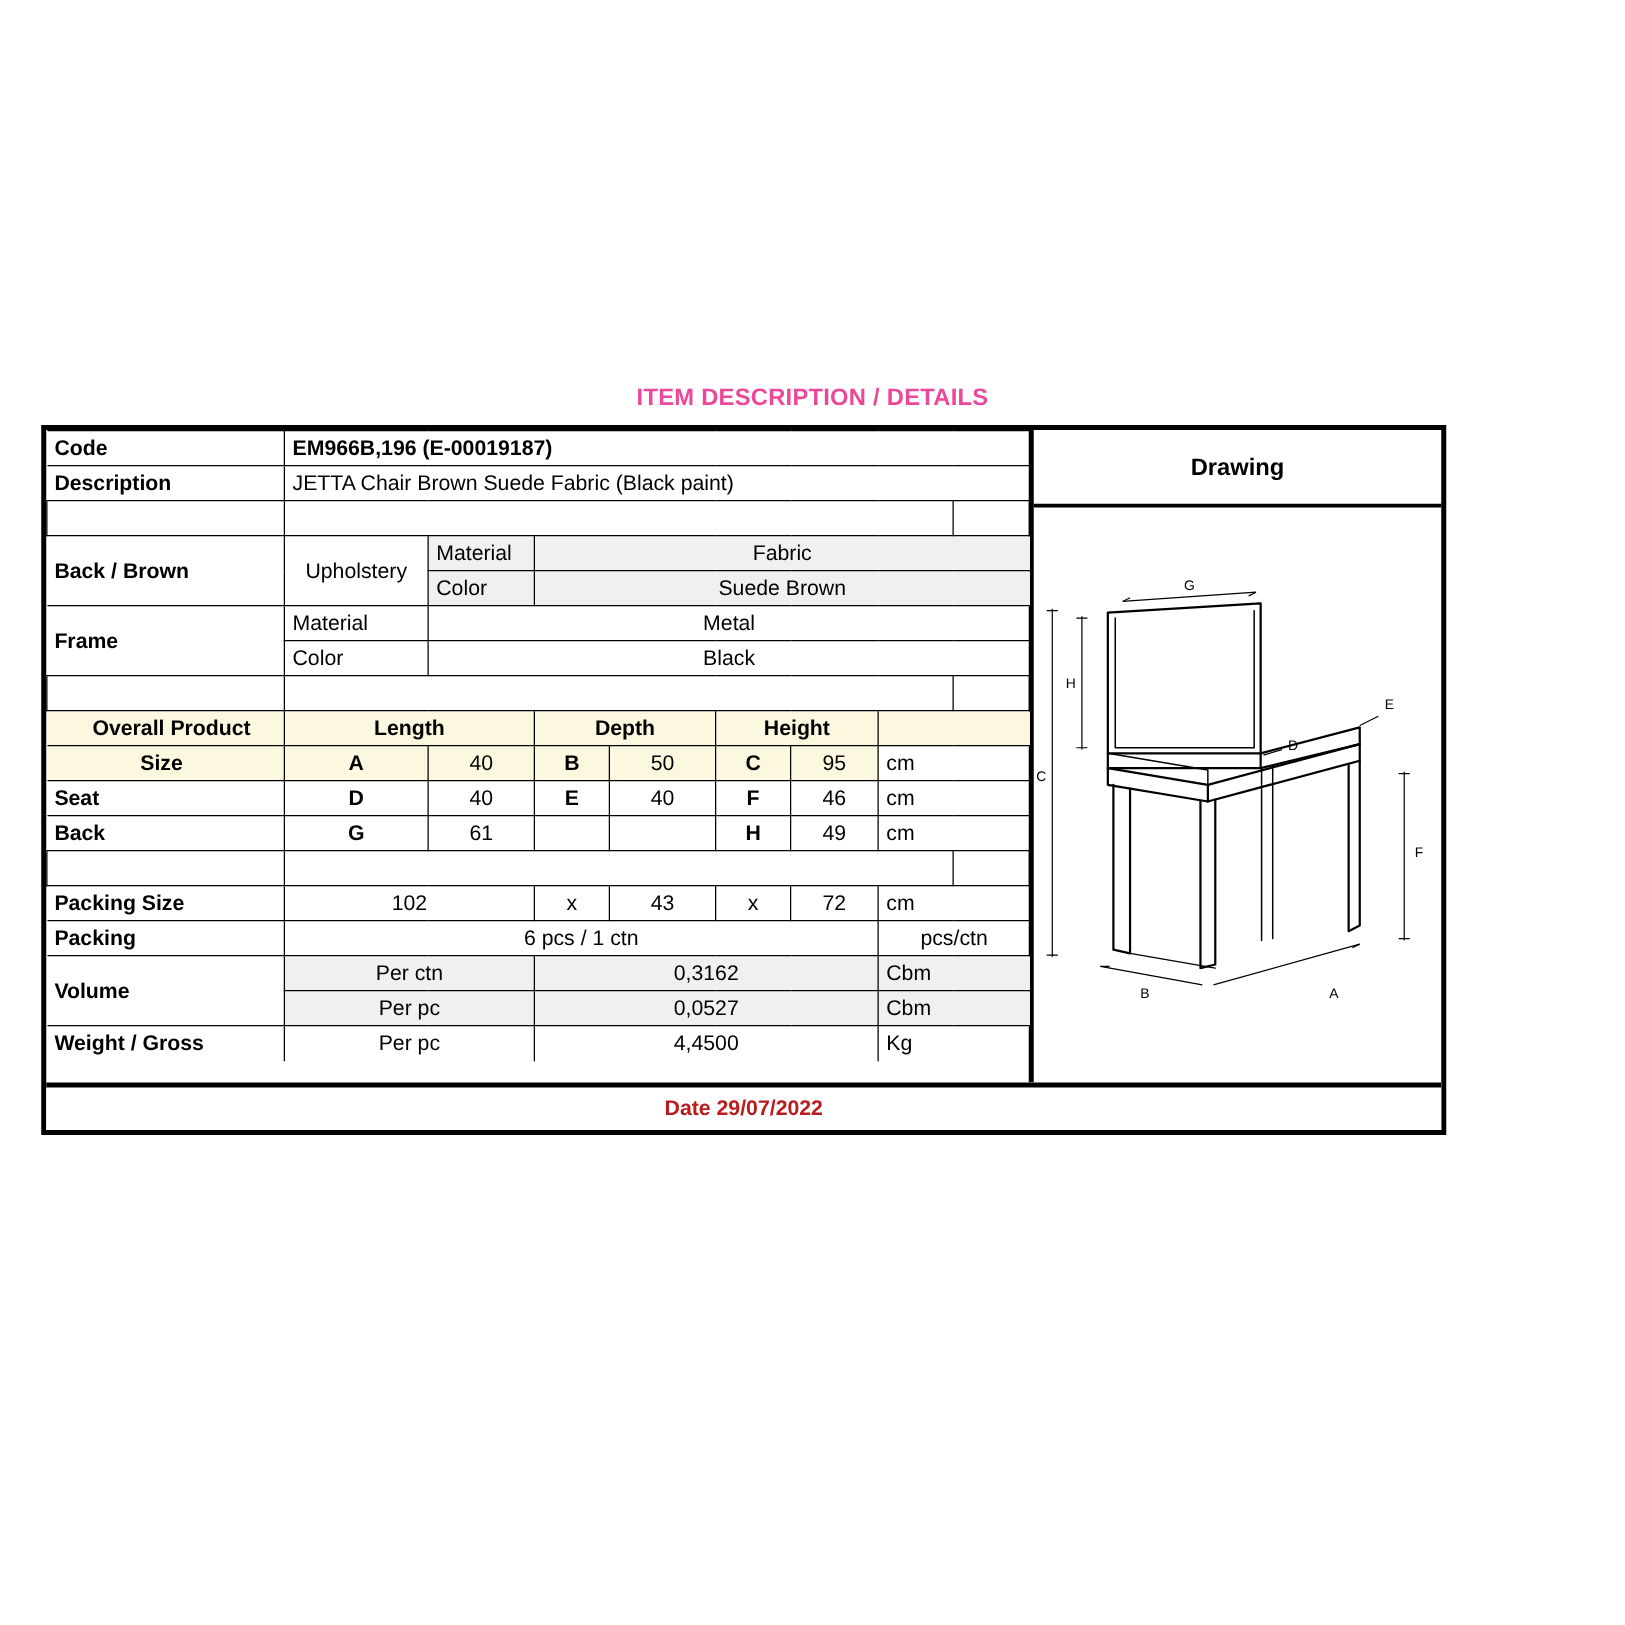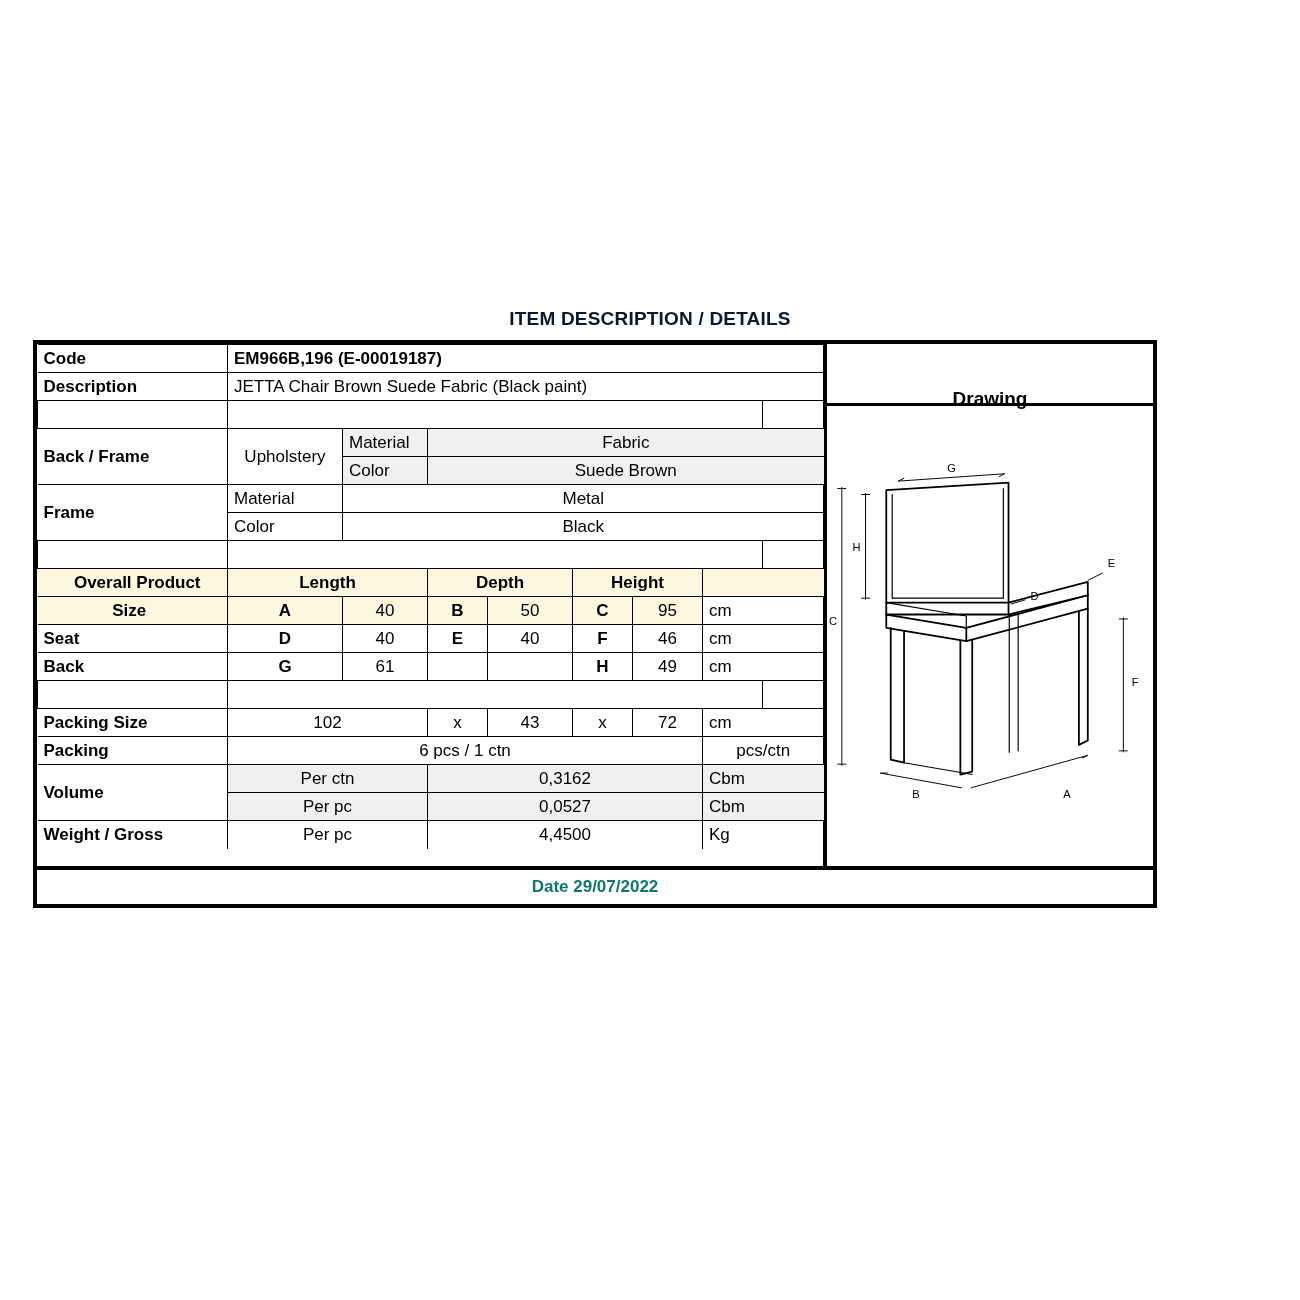--- a/index.html
+++ b/index.html
@@ -17,21 +17,21 @@
     overflow: hidden;
   }
   .sheet-title {
     position: absolute;
     left: 0;
     top: 308px;
     width: 1300px;
     text-align: center;
     font-size: 19px;
     font-weight: bold;
-    color: #0f172a;
+    color: #ec4899;
     letter-spacing: 0.2px;
   }
   .spec-frame {
     position: absolute;
     left: 33px;
     top: 340px;
     width: 1124px;
     height: 568px;
     border: 4px solid #000;
     box-sizing: border-box;
@@ -100,28 +100,28 @@
     font-size: 19px;
     text-align: left;
   }
   .date-bar {
     border-top: 4px solid #000;
     height: 34px;
     line-height: 34px;
     text-align: center;
     font-size: 17px;
     font-weight: bold;
-    color: #0f766e;
+    color: #b91c1c;
     background: #fff;
   }
   .drawing-title {
     text-align: center;
     font-weight: bold;
     font-size: 19px;
-    padding-top: 44px;
+    padding-top: 20px;
     height: 62px;
     box-sizing: border-box;
     border-bottom: 3px solid #000;
   }
   .drawing-area {
     flex: 1 1 auto;
     position: relative;
   }
   .drawing-area svg {
     position: absolute;
@@ -167,21 +167,21 @@
             <td class="desc-val nb-r" colspan="8">JETTA Chair Brown Suede Fabric (Black paint)</td>
           </tr>
 
           <tr class="gap-row">
             <td class="edge-l"></td>
             <td colspan="7"></td>
             <td class="edge-r"></td>
           </tr>
 
           <tr>
-            <td class="lbl nb-l" rowspan="2">Back / Frame</td>
+            <td class="lbl nb-l" rowspan="2">Back / Brown</td>
             <td class="ctr" rowspan="2">Upholstery</td>
             <td class="shade">Material</td>
             <td class="shade ctr nb-r" colspan="6">Fabric</td>
           </tr>
           <tr>
             <td class="shade">Color</td>
             <td class="shade ctr nb-r" colspan="6">Suede Brown</td>
           </tr>
 
           <tr>

